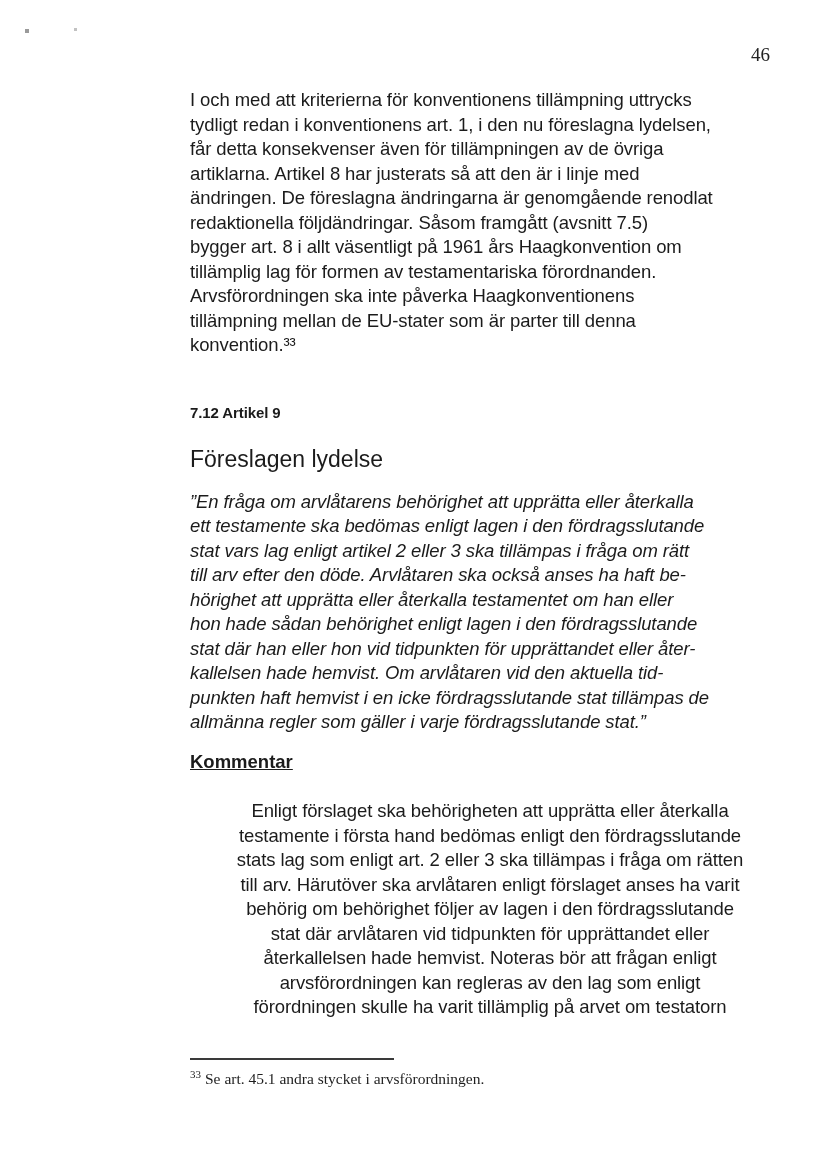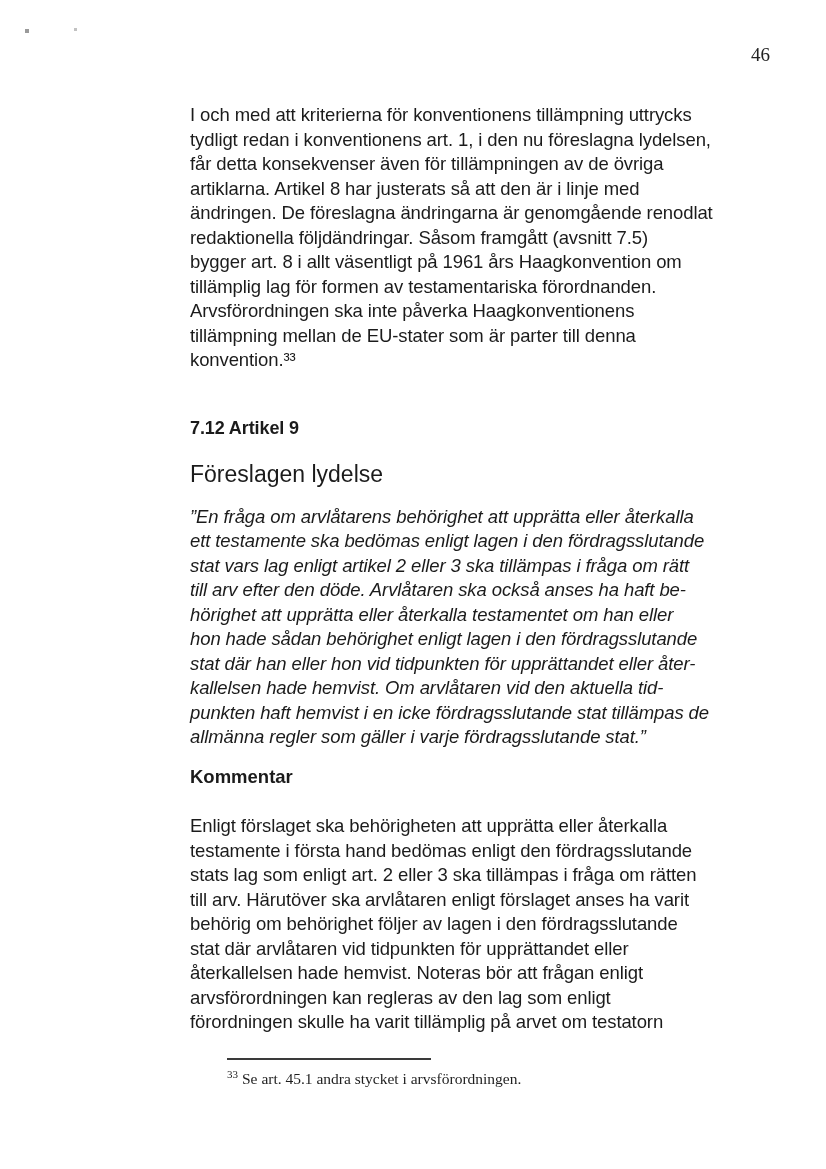--- a/index.html
+++ b/index.html
@@ -20,33 +20,33 @@
     position: absolute;
     top: 44px;
     right: 56px;
     font-family: "Liberation Serif", serif;
     font-size: 19px;
     color: #222222;
   }
   .content {
     position: absolute;
     left: 190px;
-    top: 103px;
+    top: 88px;
     width: 600px;
   }
   .body-par {
     margin: 0;
     font-size: 18.5px;
     line-height: 24.5px;
     white-space: pre-line;
     letter-spacing: -0.1px;
   }
   .section-heading {
     margin: 43px 0 0 0;
-    font-size: 18px;
+    font-size: 15px;
     line-height: 24.5px;
     font-weight: bold;
     letter-spacing: -0.1px;
   }
   .subheading {
     margin: 22px 0 0 0;
     font-size: 23px;
     line-height: 24.5px;
     font-weight: normal;
   }
@@ -56,30 +56,31 @@
     line-height: 24.5px;
     font-style: italic;
     white-space: pre-line;
     letter-spacing: -0.1px;
   }
   .comment-heading {
     margin: 15px 0 0 0;
     font-size: 18.5px;
     line-height: 24.5px;
     font-weight: bold;
+    text-decoration: underline;
   }
   .comment-par {
     margin: 25px 0 0 0;
+    text-align: center;
   }
   .footnote-block {
     position: absolute;
     left: 190px;
     top: 1058px;
     width: 560px;
-    margin-left: 37px;
   }
   .footnote-rule {
     width: 204px;
     height: 2px;
     background: #3a3a3a;
     border: none;
     margin: 0;
   }
   .footnote-text {
     margin-top: 9px;

